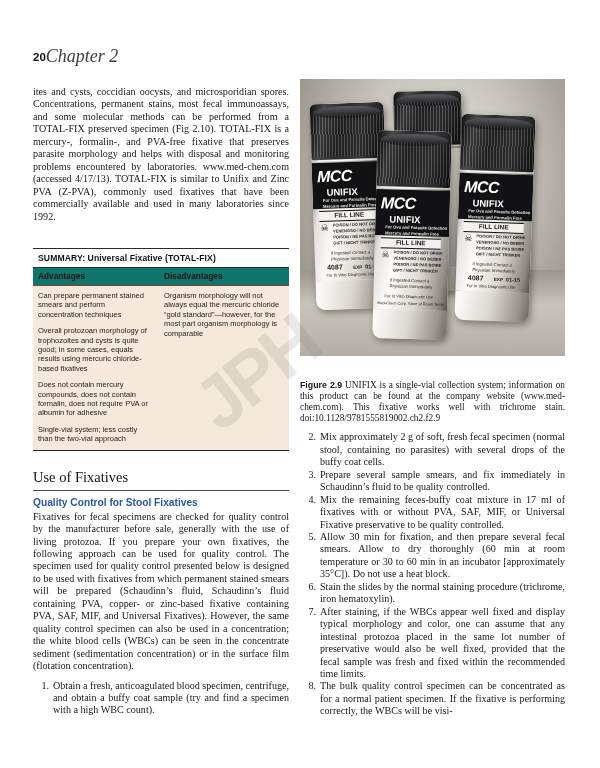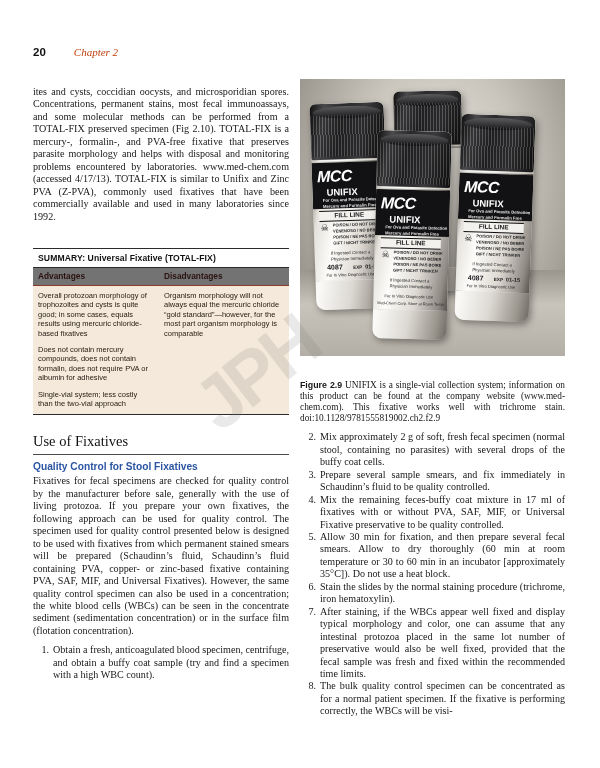--- a/index.html
+++ b/index.html
@@ -22,33 +22,33 @@
     width: 600px; height: 768px;
     background: #ffffff;
   }
 
   
   .runhead {
     position: absolute;
     left: 33px; top: 46px;
     display: flex;
     align-items: center;
-    gap: 28px;
+    gap: 0;
   }
   .runhead .folio {
     font-family: "Liberation Sans", sans-serif;
     font-weight: bold;
     font-size: 11.5px;
     color: #111;
   }
   .runhead .chap {
     font-family: "Liberation Serif", serif;
     font-style: italic;
-    font-size: 11px;
-    color: #c2410c;
+    font-size: 18px;
+    color: #404040;
   }
 
   
   .col-left {
     position: absolute;
     left: 33px; top: 86px;
     width: 256px;
   }
   .col-right {
     position: absolute;
@@ -78,21 +78,21 @@
     font-weight: bold;
     font-size: 8.6px;
     letter-spacing: 0.1px;
     color: #111;
     padding: 4px 5px 4px 5px;
     background: #ffffff;
     border-bottom: 1.2px solid #2b2b2b;
   }
   .summary-head {
     display: flex;
-    background: #737373;
+    background: #0f766e;
     border-bottom: 1.1px solid #8d3a2c;
   }
   .summary-head > div {
     font-family: "Liberation Sans", sans-serif;
     font-weight: bold;
     font-size: 8.3px;
     color: #2a1210;
     padding: 3.5px 5px 3.5px 5px;
   }
   .summary-head .c1 { width: 126px; box-sizing: border-box; }
@@ -330,20 +330,21 @@
     <p class="body">ites and cysts, coccidian oocysts, and microsporidian spores. Concentrations, permanent stains, most fecal immunoassays, and some molecular methods can be performed from a TOTAL-FIX preserved specimen (Fig 2.10). TOTAL-FIX is a mercury-, formalin-, and PVA-free fixative that preserves parasite morphology and helps with disposal and monitoring problems encountered by laboratories. www.med-chem.com (accessed 4/17/13). TOTAL-FIX is similar to Unifix and Zinc PVA (Z-PVA), commonly used fixatives that have been commercially available and used in many laboratories since 1992.</p>
 
     <div class="summary-box">
       <div class="summary-title">SUMMARY:  Universal Fixative (TOTAL-FIX)</div>
       <div class="summary-head">
         <div class="c1">Advantages</div>
         <div class="c2">Disadvantages</div>
       </div>
       <div class="summary-body">
         <div class="c1">
+          <p class="cellitem">Can prepare permanent stained smears and perform concentration techniques</p>
           <p class="cellitem">Overall protozoan morphology of trophozoites and cysts is quite good; in some cases, equals results using mercuric chloride-based fixatives</p>
           <p class="cellitem">Does not contain mercury compounds, does not contain formalin, does not require PVA or albumin for adhesive</p>
           <p class="cellitem">Single-vial system; less costly than the two-vial approach</p>
         </div>
         <div class="c2">
           <p class="cellitem">Organism morphology will not always equal the mercuric chloride “gold standard”—however, for the most part organism morphology is comparable</p>
         </div>
       </div>
     </div>
 

